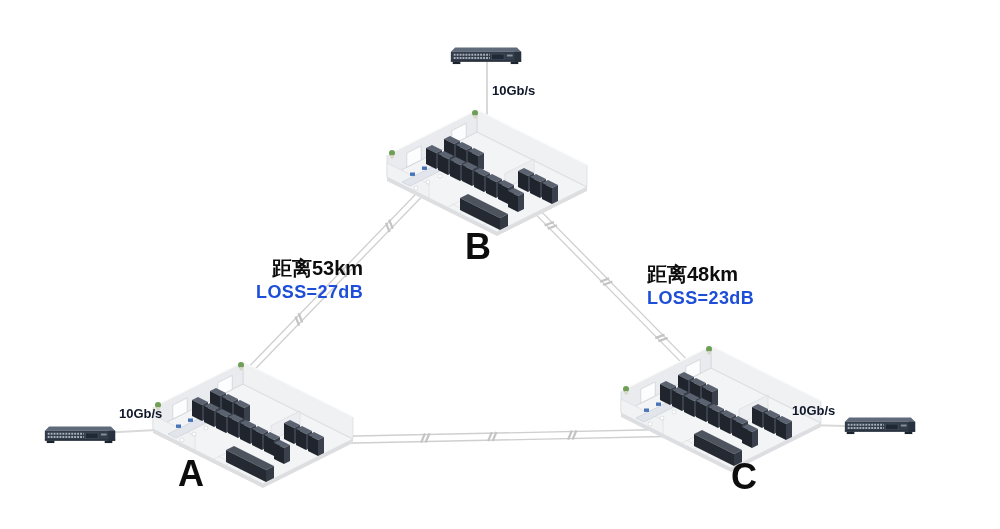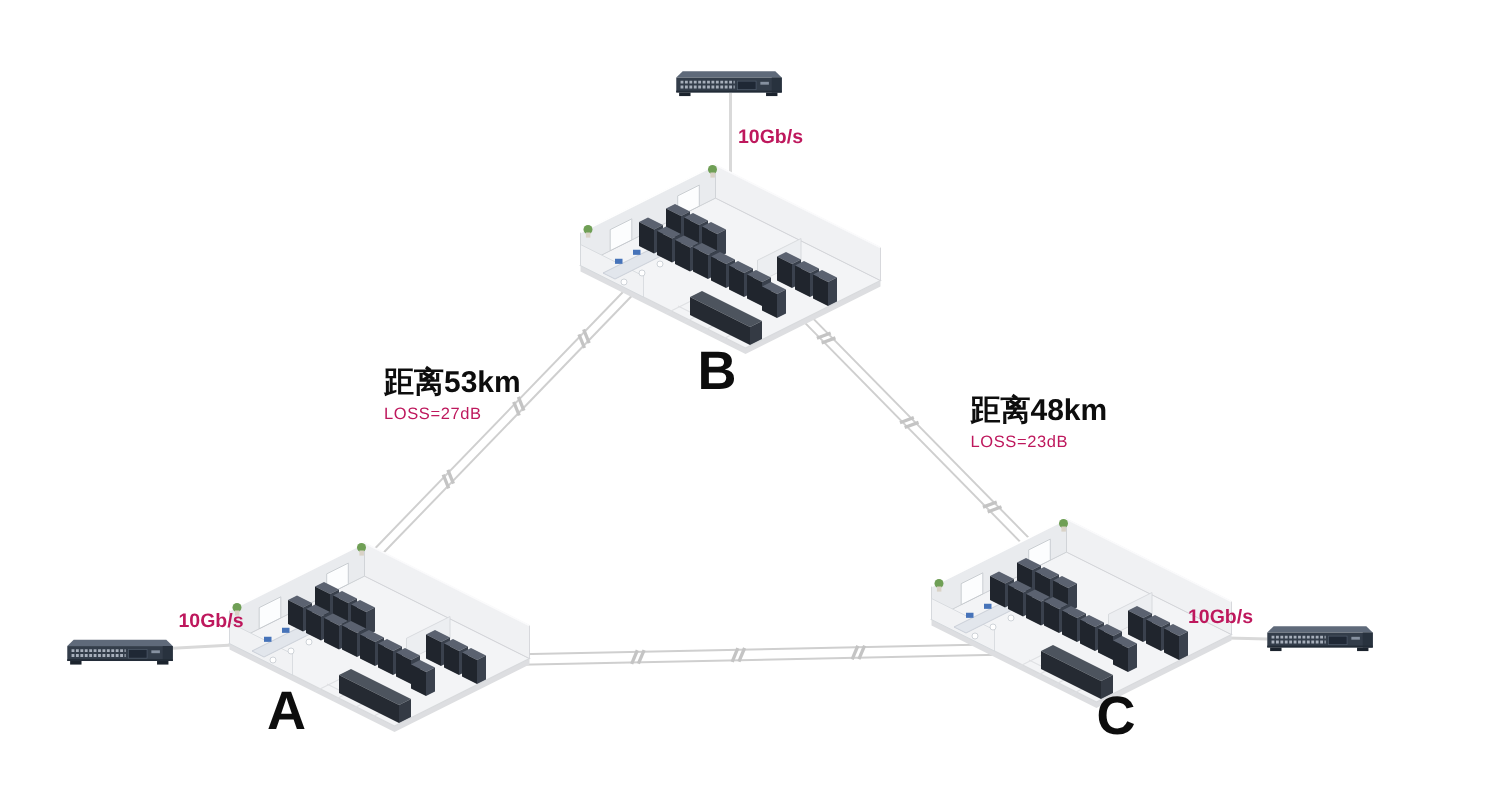--- a/index.html
+++ b/index.html
@@ -5,22 +5,22 @@
   html,body { margin:0; padding:0; background:#ffffff; }
   .stage {
     position:relative; width:1000px; height:529px; background:#ffffff;
     overflow:hidden; font-family:"Liberation Sans", sans-serif; color:#0d0d0d;
   }
   .abs { position:absolute; }
   svg.layer { position:absolute; left:0; top:0; }
   .node-label { font-weight:bold; font-size:36px; line-height:1; color:#0d0d0d; }
   .link-label { text-align:left; white-space:nowrap; }
   .dist { font-weight:bold; font-size:20px; line-height:1.1; color:#0d0d0d; }
-  .loss { font-weight:normal; font-size:11px; line-height:1.1; margin-top:4px; letter-spacing:0.4px; color:#be185d; }
-  .rate { font-weight:bold; font-size:13px; line-height:1; color:#be185d; }
+  .loss { font-weight:bold; font-size:18px; line-height:1.1; margin-top:4px; letter-spacing:0.4px; color:#1d4ed8; }
+  .rate { font-weight:bold; font-size:13px; line-height:1; color:#0f172a; }
   .hidden-defs { position:absolute; width:0; height:0; overflow:hidden; }
 </style>
 </head>
 <body>
 
 <div class="stage">
 
   <svg class="hidden-defs" aria-hidden="true">
     <defs>
 
@@ -161,21 +161,21 @@
       <use href="#sym-switch"></use>
     </svg>
   <svg class="abs" style="left:842px; top:415px;" width="76" height="21">
       <use href="#sym-switch"></use>
     </svg>
 
   <div class="abs node-label" style="left:178px; top:456px;">A</div>
   <div class="abs node-label" style="left:465px; top:229px;">B</div>
   <div class="abs node-label" style="left:731px; top:459px;">C</div>
 
-  <div class="abs link-label" style="left:256px; top:244px;">
+  <div class="abs link-label" style="left:256px; top:257px;text-align:right;">
     <div class="dist">距离53km</div>
     <div class="loss">LOSS=27dB</div>
   </div>
   <div class="abs link-label" style="left:647px; top:263px;">
     <div class="dist">距离48km</div>
     <div class="loss">LOSS=23dB</div>
   </div>
 
   <div class="abs rate" style="left:492px; top:84px;">10Gb/s</div>
   <div class="abs rate" style="left:119px; top:407px;">10Gb/s</div>

